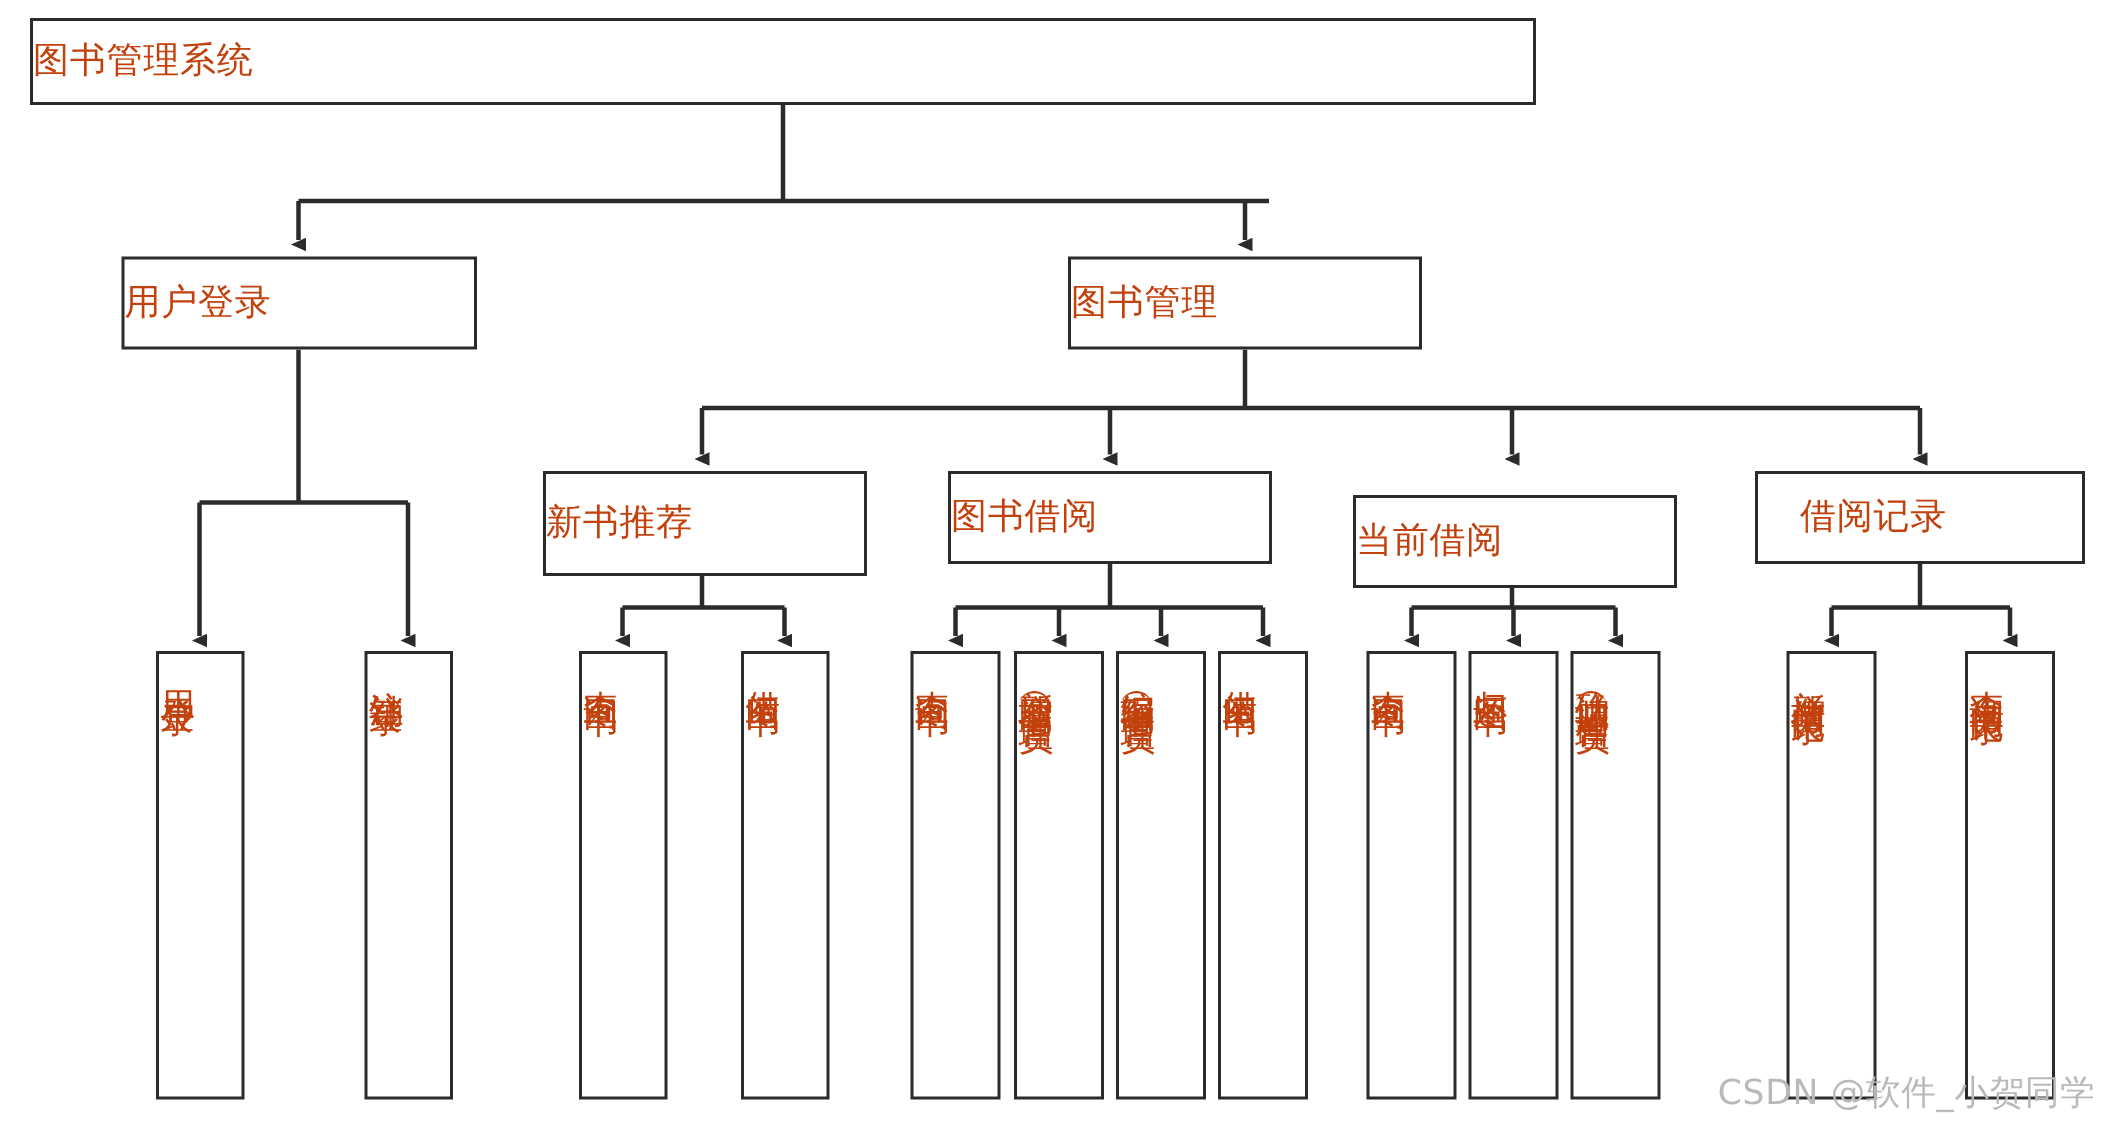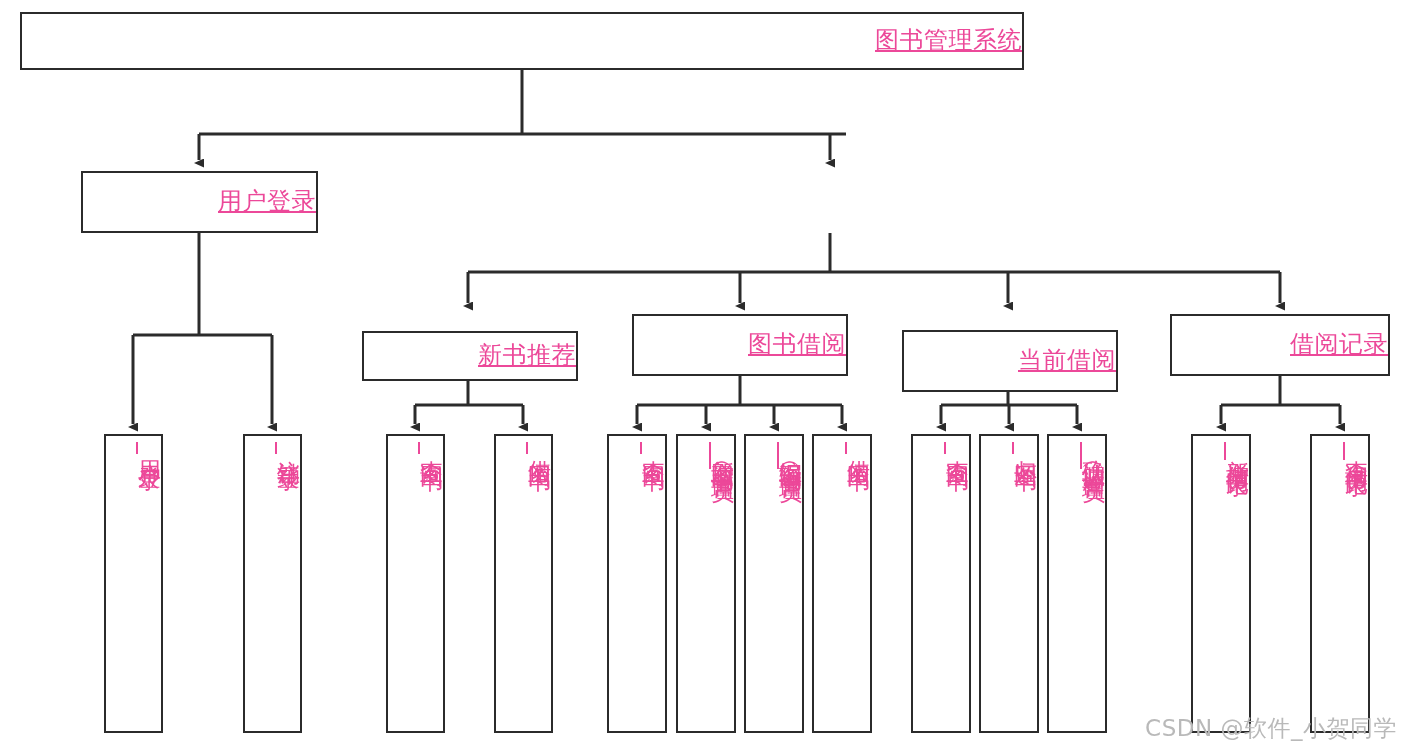--- a/index.html
+++ b/index.html
@@ -25,23 +25,22 @@
     width: 1405px;
     height: 747px;
   }
   .node {
     position: absolute;
     box-sizing: border-box;
     background: #ffffff;
     border: 2px solid #2b2b2b;
     display: flex;
     align-items: center;
-    justify-content: flex-end;
-    color: #ec4899;
-    text-decoration: underline;
+    justify-content: flex-start;
+    color: #c2410c;
   }
   .node-label {
     display: block;
     text-align: center;
     line-height: 1.15;
     white-space: nowrap;
   }
   
   .node.horiz .node-label {
     font-size: 24px;
@@ -129,22 +128,25 @@
   </svg>
 
   <div class="node horiz" style="left:20px; top:12px; width:1004px; height:58px;">
     <span class="node-label">图书管理系统</span>
   </div>
 
   <div class="node horiz" style="left:81px; top:171px; width:237px; height:62px;">
     <span class="node-label">用户登录</span>
   </div>
 
-
-  <div class="node horiz" style="left:362px; top:314px; width:216px; height:50px;margin-top:17px;">
+  <div class="node horiz" style="left:712px; top:171px; width:236px; height:62px;">
+    <span class="node-label">图书管理</span>
+  </div>
+
+  <div class="node horiz" style="left:362px; top:314px; width:216px; height:70px;">
     <span class="node-label">新书推荐</span>
   </div>
 
   <div class="node horiz" style="left:632px; top:314px; width:216px; height:62px;">
     <span class="node-label">图书借阅</span>
   </div>
 
   <div class="node horiz" style="left:902px; top:330px; width:216px; height:62px;">
     <span class="node-label">当前借阅</span>
   </div>

